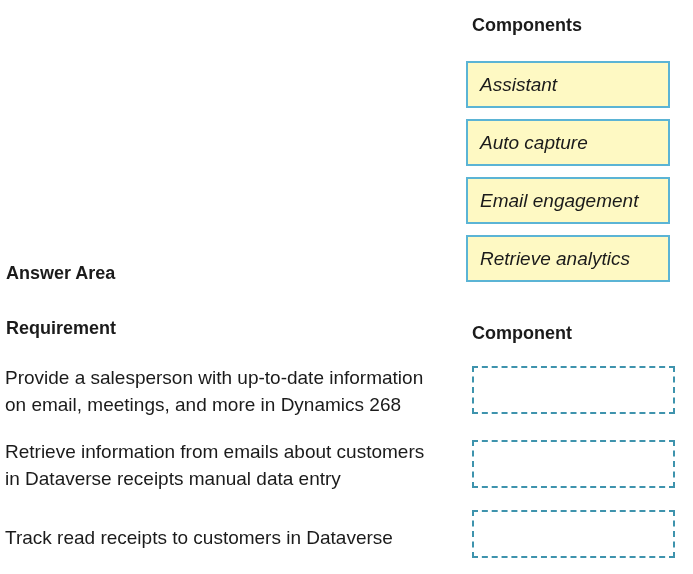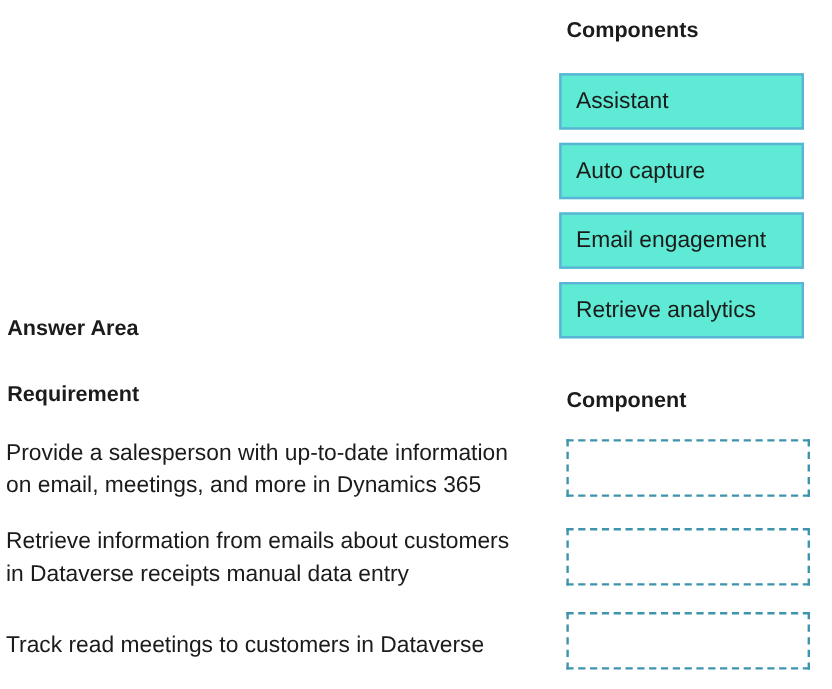--- a/index.html
+++ b/index.html
@@ -30,26 +30,27 @@
     font-size: 18px;
     font-weight: 700;
   }
   .component-box {
     position: absolute;
     left: 466px;
     width: 204px;
     height: 47px;
     box-sizing: border-box;
     border: 2px solid #5bb4d5;
-    background: #5eead4;
+    background: #fef9c3;
     display: flex;
     align-items: center;
     padding-left: 12px;
     font-size: 19px;
     cursor: grab;
+    font-style: italic;
   }
   .req-text {
     position: absolute;
     left: 5px;
     width: 462px;
     font-size: 19px;
     line-height: 27px;
     white-space: pre-line;
   }
   .drop-box {
@@ -89,23 +90,23 @@
     <span>Retrieve analytics</span>
   </div>
 
   <div class="bold-heading answer-area-title">Answer Area</div>
 
   <div class="bold-heading requirement-header">Requirement</div>
 
   <div class="component-header">Component</div>
 
   <div class="req-text" style="top:364px">Provide a salesperson with up-to-date information
-on email, meetings, and more in Dynamics 365</div>
+on email, meetings, and more in Dynamics 268</div>
   <div class="drop-box" style="top:366px"></div>
 
   <div class="req-text" style="top:438px">Retrieve information from emails about customers
 in Dataverse receipts manual data entry</div>
   <div class="drop-box" style="top:440px"></div>
 
-  <div class="req-text" style="top:524px">Track read meetings to customers in Dataverse</div>
+  <div class="req-text" style="top:524px">Track read receipts to customers in Dataverse</div>
   <div class="drop-box" style="top:510px"></div>
 
 </div>
 
 </body></html>

